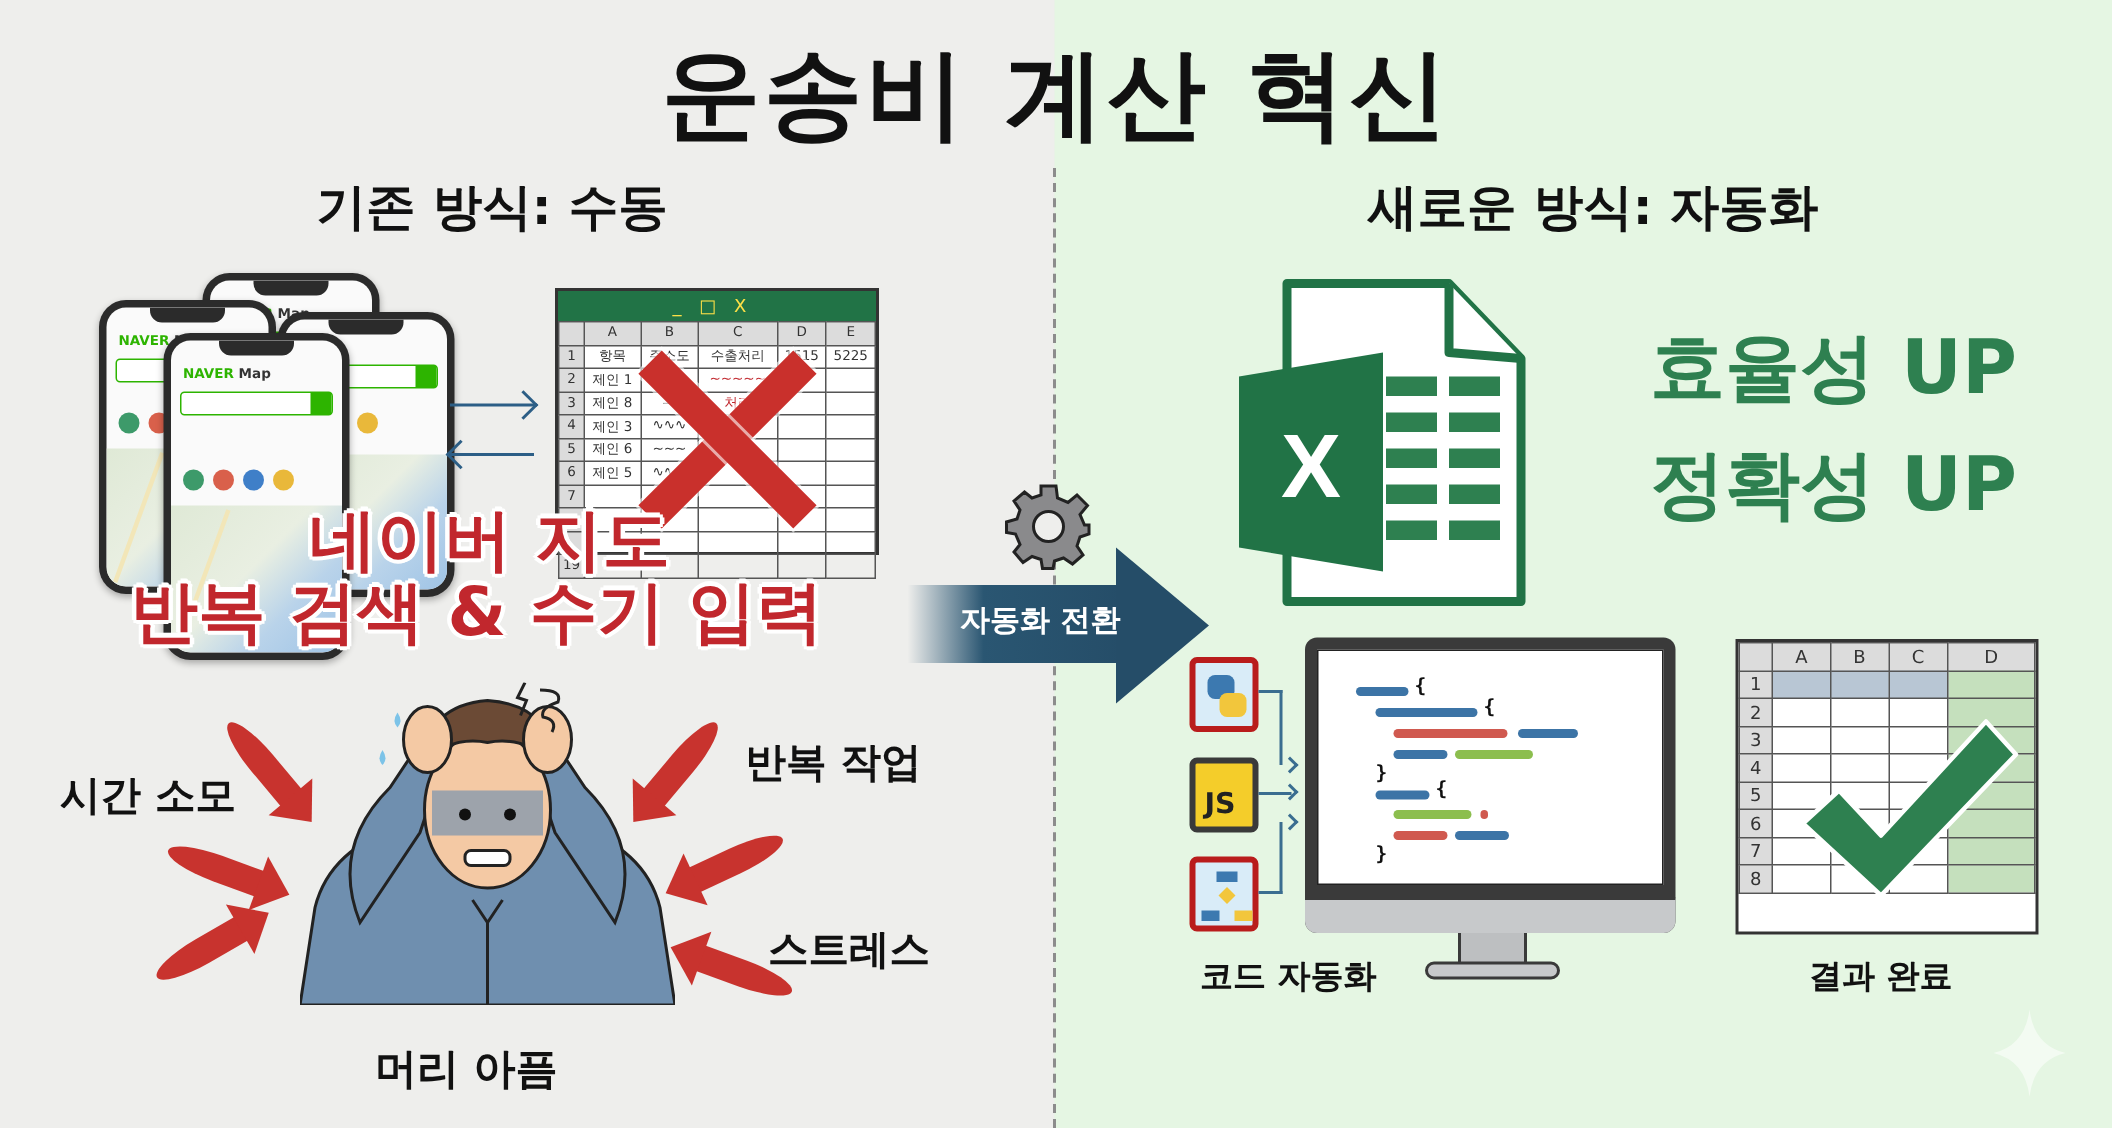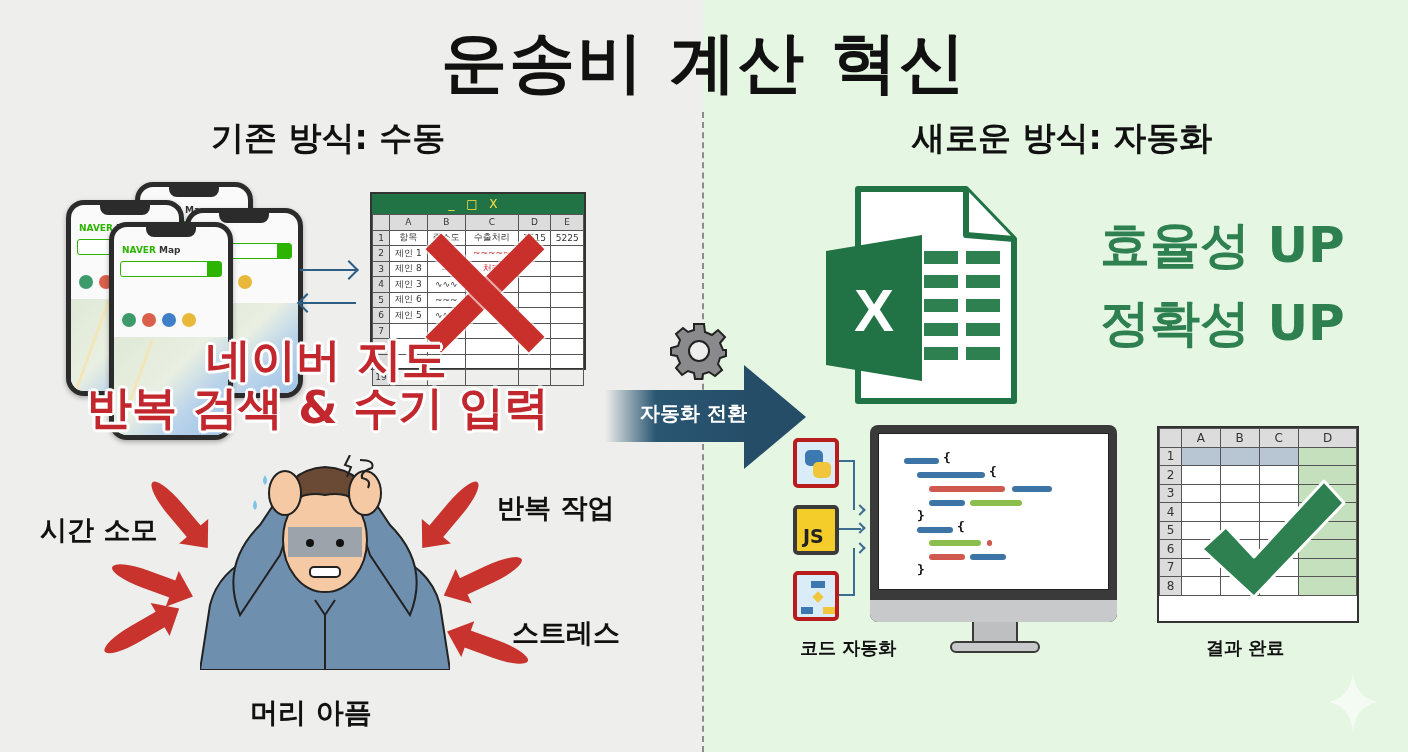--- a/index.html
+++ b/index.html
@@ -78,21 +78,21 @@
 
   
   .monitor { position: absolute; left: 870px; top: 425px; width: 247px; height: 197px; background: #3a3a3a; border-radius: 8px; padding: 8px 8px 0 8px; }
   .monitor .scr { width: 100%; height: 157px; background: #fff; position: relative; border: 1px solid #222; }
   .monitor .chin { position: absolute; left: 0; right: 0; bottom: 0; height: 24px; background: #c7c9cb; border-radius: 0 0 8px 8px; border-top: 2px solid #3a3a3a; }
   .stand-neck { position: absolute; left: 972px; top: 622px; width: 46px; height: 22px; background: #bdbfc1; border-left: 2px solid #3a3a3a; border-right: 2px solid #3a3a3a; }
   .stand-base { position: absolute; left: 950px; top: 641px; width: 90px; height: 12px; background: #c7c9cb; border: 2px solid #3a3a3a; border-radius: 8px; }
   .code-bar { position: absolute; height: 6px; border-radius: 3px; }
   .brace { position: absolute; font-size: 13px; font-weight: 900; color: #111; font-family: "DejaVu Sans Mono", monospace; }
 
-  .caption { position: absolute; font-size: 18px; font-weight: 800; color: #111; white-space: nowrap; }
+  .caption { position: absolute; font-size: 22px; font-weight: 800; color: #111; white-space: nowrap; }
 
   
   .xl-result { position: absolute; left: 1157px; top: 426px; width: 202px; height: 197px; border: 2px solid #333; background: #fff; }
   .xl-result .hd { height: 24px; background: #2e8050; color: #fff; font-size: 17px; font-weight: 700; text-align: center; line-height: 24px; }
   .xl-result table { border-collapse: collapse; width: 100%; font-size: 12px; }
   .xl-result td { border: 1px solid #555; height: 18.5px; text-align: center; color: #333; }
   .xl-result tr.hdr td, .xl-result td.rh { background: #dcdcdc; }
   .xl-result td.blue { background: #b8c6d4; }
   .xl-result td.green { background: #c5e0bd; }
   .check { position: absolute; left: 1196px; top: 475px; width: 150px; height: 125px; }

